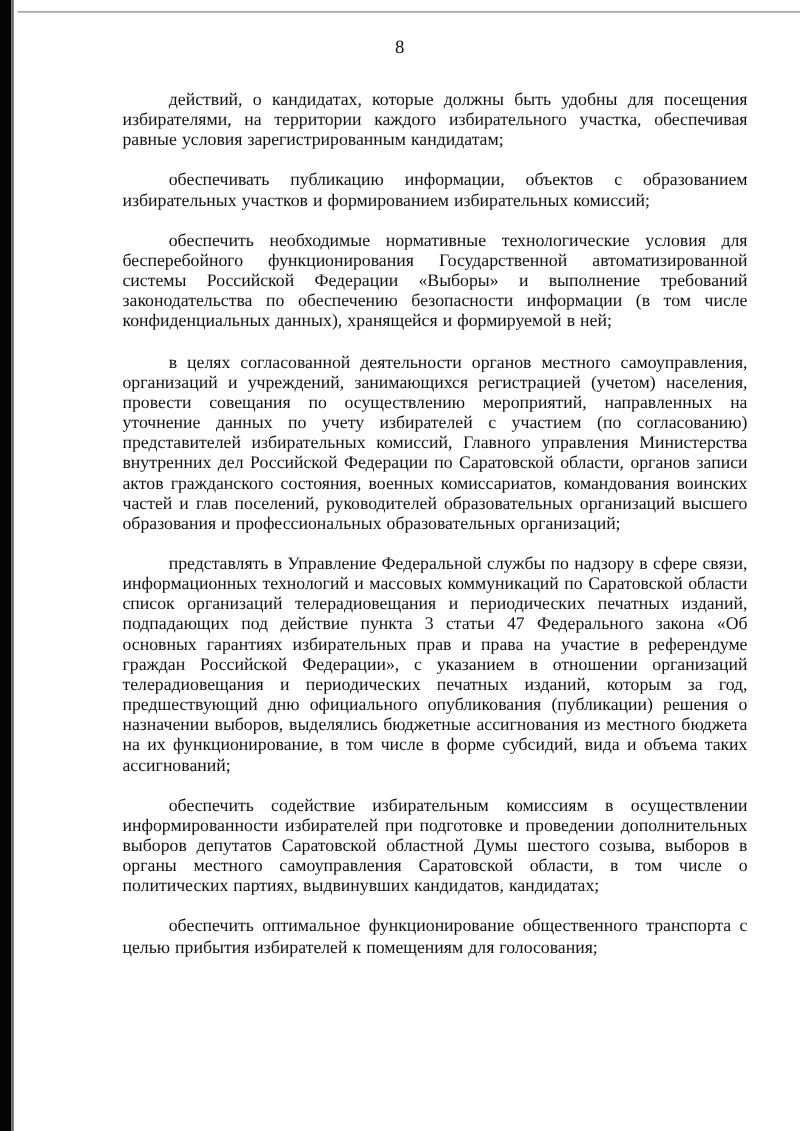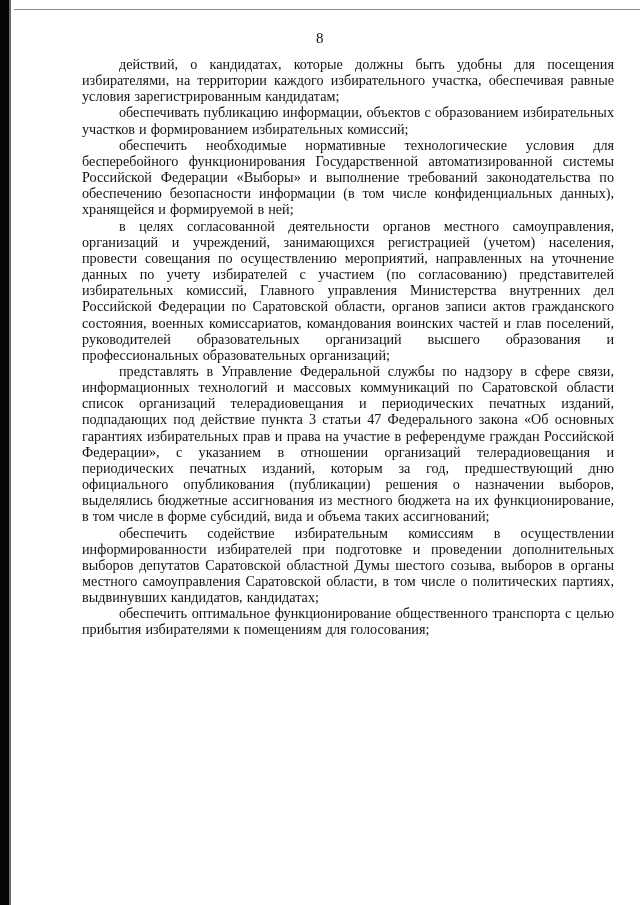--- a/index.html
+++ b/index.html
@@ -52,21 +52,21 @@
   .content {
     position: absolute;
     left: 82px;
     top: 56px;
     width: 532px;
     font-size: 14.2px;
     line-height: 16.15px;
     text-align: justify;
   }
   .content p {
-    margin: 0;
+    margin: 16px;
     padding: 0;
     text-indent: 37px;
     word-spacing: 0.5px;
   }
 </style>
 </head>
 <body>
 
 <div class="page">
   <div class="scan-left-edge"></div>
@@ -75,15 +75,15 @@
 
   <div class="page-number">8</div>
 
   <div class="content">
     <p>действий, о кандидатах, которые должны быть удобны для посещения избирателями, на территории каждого избирательного участка, обеспечивая равные условия зарегистрированным кандидатам;</p>
     <p>обеспечивать публикацию информации, объектов с образованием избирательных участков и формированием избирательных комиссий;</p>
     <p>обеспечить необходимые нормативные технологические условия для бесперебойного функционирования Государственной автоматизированной системы Российской Федерации «Выборы» и выполнение требований законодательства по обеспечению безопасности информации (в том числе конфиденциальных данных), хранящейся и формируемой в ней;</p>
     <p>в целях согласованной деятельности органов местного самоуправления, организаций и учреждений, занимающихся регистрацией (учетом) населения, провести совещания по осуществлению мероприятий, направленных на уточнение данных по учету избирателей с участием (по согласованию) представителей избирательных комиссий, Главного управления Министерства внутренних дел Российской Федерации по Саратовской области, органов записи актов гражданского состояния, военных комиссариатов, командования воинских частей и глав поселений, руководителей образовательных организаций высшего образования и профессиональных образовательных организаций;</p>
     <p>представлять в Управление Федеральной службы по надзору в сфере связи, информационных технологий и массовых коммуникаций по Саратовской области список организаций телерадиовещания и периодических печатных изданий, подпадающих под действие пункта 3 статьи 47 Федерального закона «Об основных гарантиях избирательных прав и права на участие в референдуме граждан Российской Федерации», с указанием в отношении организаций телерадиовещания и периодических печатных изданий, которым за год, предшествующий дню официального опубликования (публикации) решения о назначении выборов, выделялись бюджетные ассигнования из местного бюджета на их функционирование, в том числе в форме субсидий, вида и объема таких ассигнований;</p>
     <p>обеспечить содействие избирательным комиссиям в осуществлении информированности избирателей при подготовке и проведении дополнительных выборов депутатов Саратовской областной Думы шестого созыва, выборов в органы местного самоуправления Саратовской области, в том числе о политических партиях, выдвинувших кандидатов, кандидатах;</p>
-    <p>обеспечить оптимальное функционирование общественного транспорта с целью прибытия избирателями к помещениям для голосования;</p>
+    <p>обеспечить оптимальное функционирование общественного транспорта с целью прибытия избирателей к помещениям для голосования;</p>
   </div>
 </div>
 
 </body></html>

